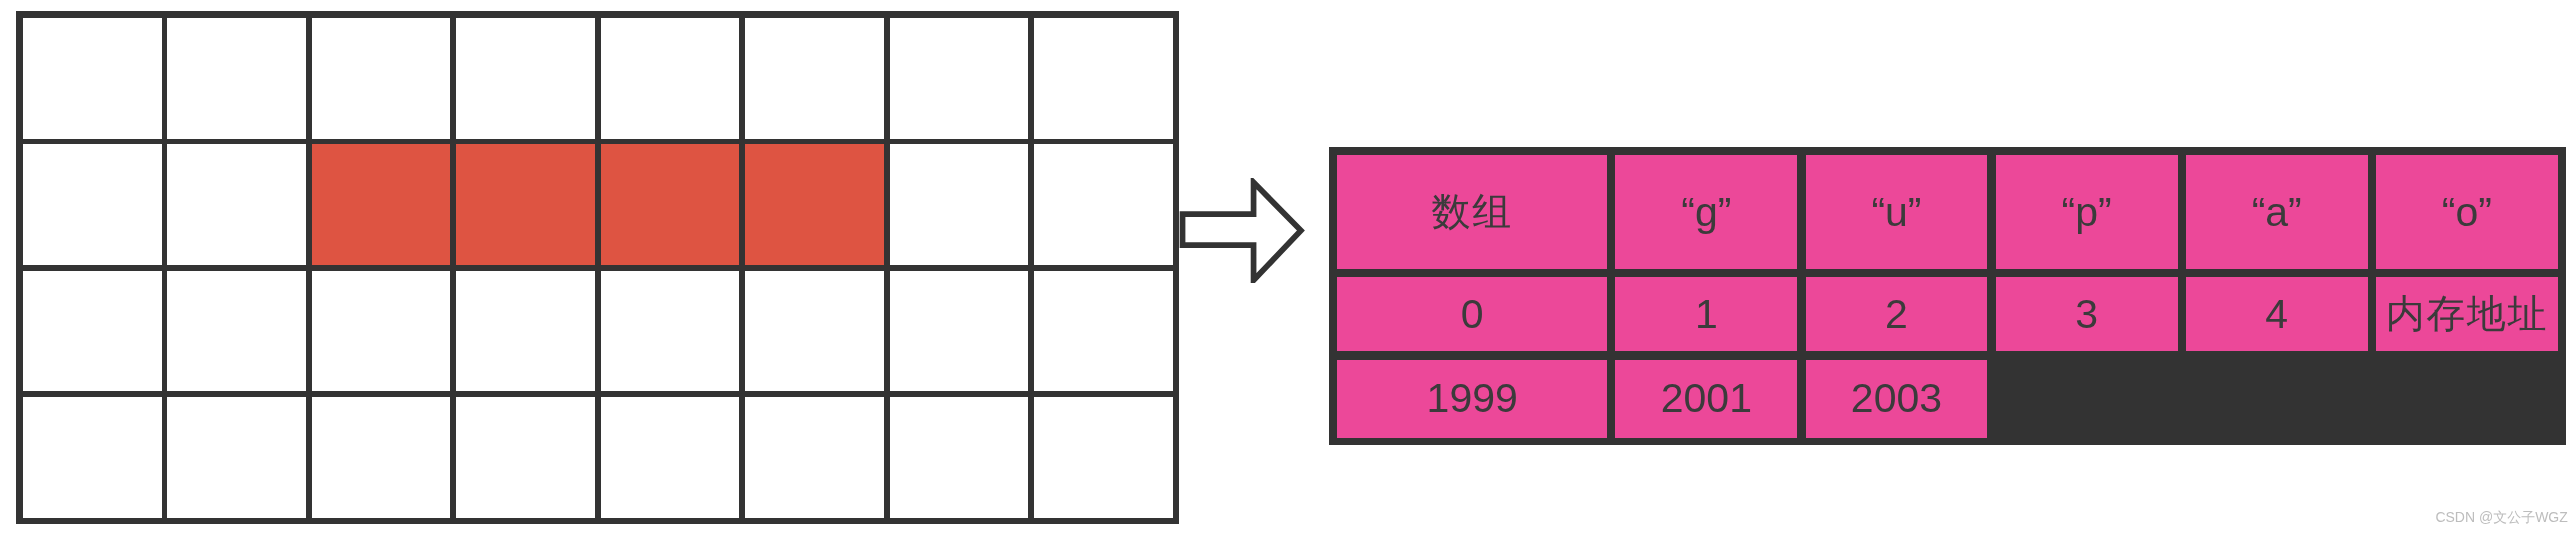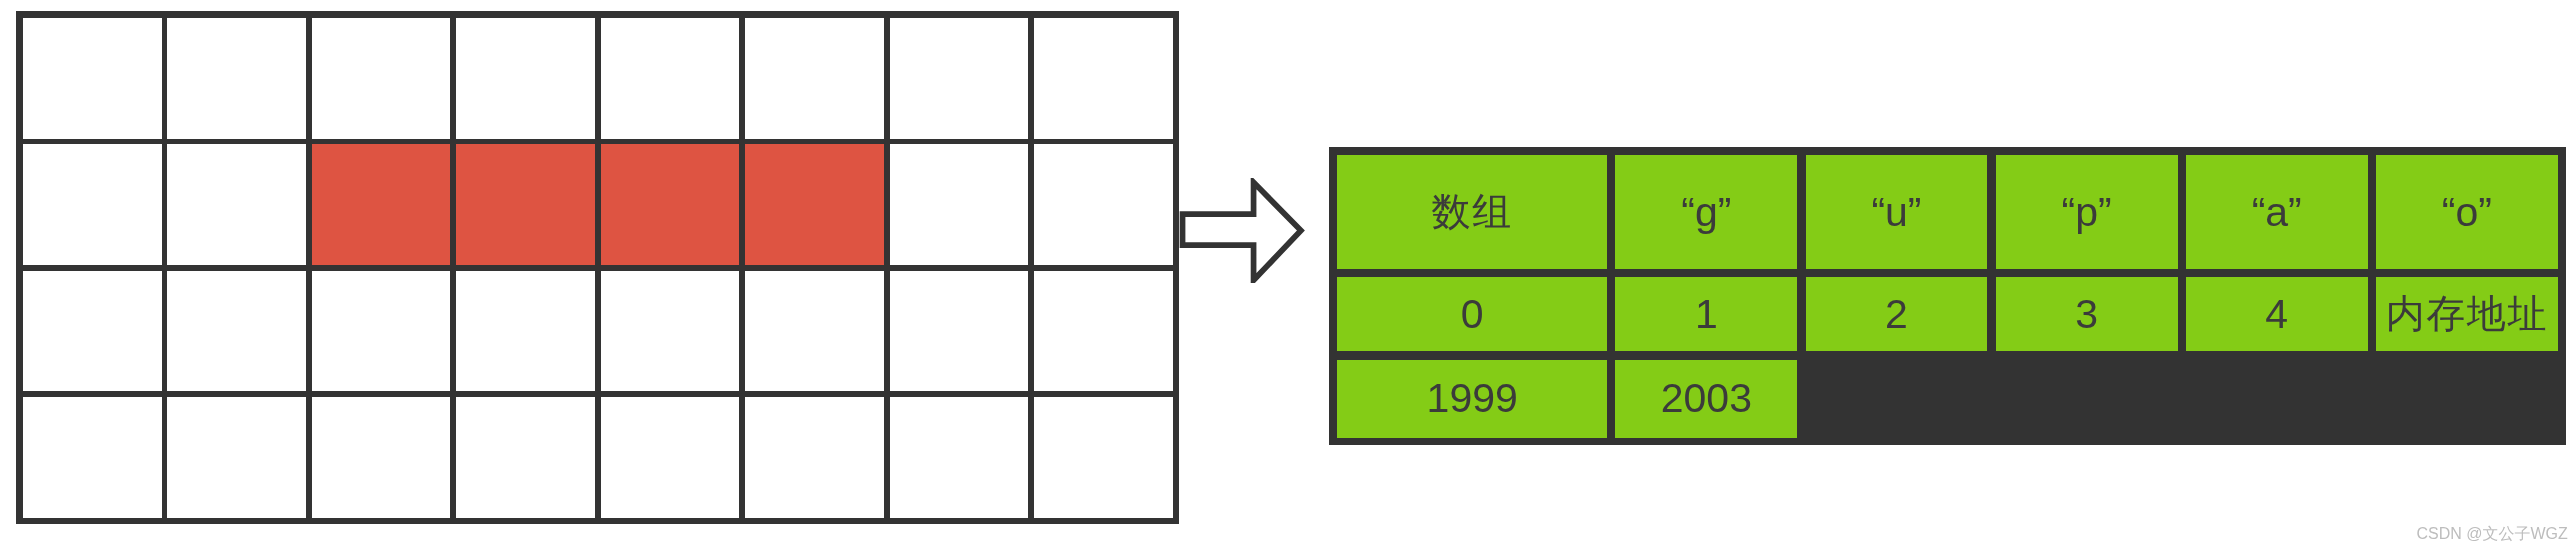--- a/index.html
+++ b/index.html
@@ -18,26 +18,26 @@
   .mem-grid .cell.hl{background:var(--highlight);}
   .arrow{position:absolute;left:1176px;top:178px;width:129px;height:105px;}
   .arr-table{
     position:absolute;left:1329px;top:147px;width:1237px;height:298px;
     background:var(--line);display:grid;
     grid-template-columns:270px repeat(5,1fr);
     grid-template-rows:114px 74px 78px;
     gap:8.2px;padding:8.2px;box-sizing:border-box;
   }
   .tcell{
-    background:#84cc16;display:flex;align-items:center;justify-content:center;
+    background:#ec4899;display:flex;align-items:center;justify-content:center;
     font-size:41px;color:var(--text);white-space:nowrap;
   }
   .tcell.label{font-size:39px;letter-spacing:1.6px;}
   .watermark{
-    position:absolute;right:8.2px;bottom:1px;font-size:16px;color:var(--watermark);
+    position:absolute;right:8.2px;bottom:19px;font-size:14px;color:var(--watermark);
   }
 </style>
 </head>
 <body>
 
 <div class="canvas" style="--line: #333333; --highlight: #de5442; --text: #3b3b3b; --watermark: #bdbdbd;">
 
   <div class="mem-grid">
       <div class="cell"></div>
       <div class="cell"></div>
@@ -84,19 +84,20 @@
       <div class="tcell">“p”</div>
       <div class="tcell">“a”</div>
       <div class="tcell">“o”</div>
       <div class="tcell">0</div>
       <div class="tcell">1</div>
       <div class="tcell">2</div>
       <div class="tcell">3</div>
       <div class="tcell">4</div>
       <div class="tcell label">内存地址</div>
       <div class="tcell">1999</div>
+      <div class="tcell">2001</div>
       <div class="tcell">2003</div>
     </div>
 
   <div class="watermark">CSDN @文公子WGZ</div>
 
 </div>
 
 
 </body></html>

